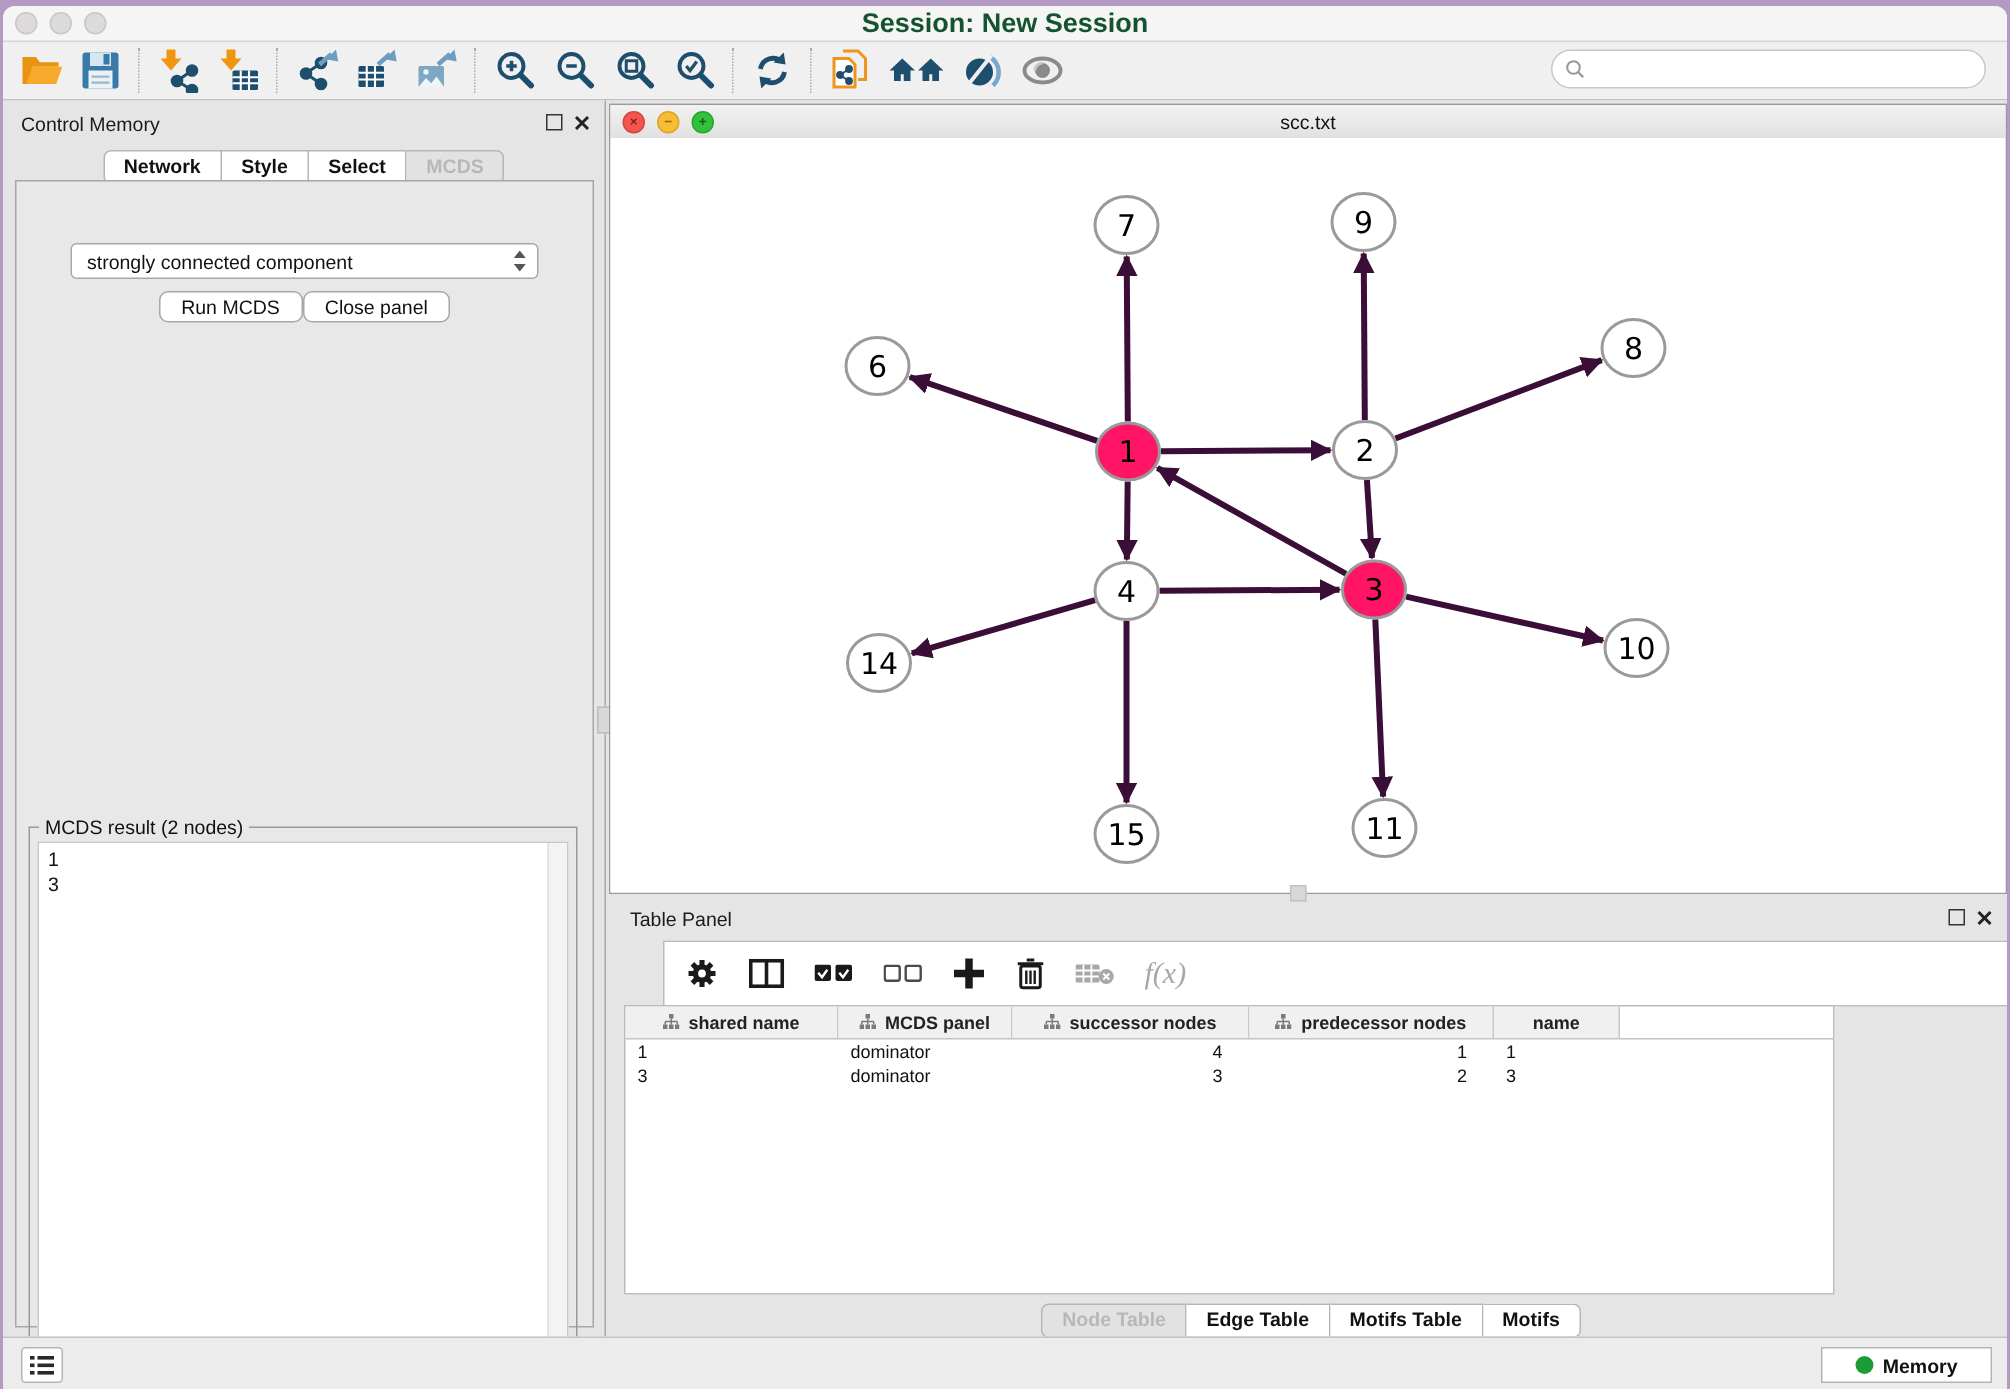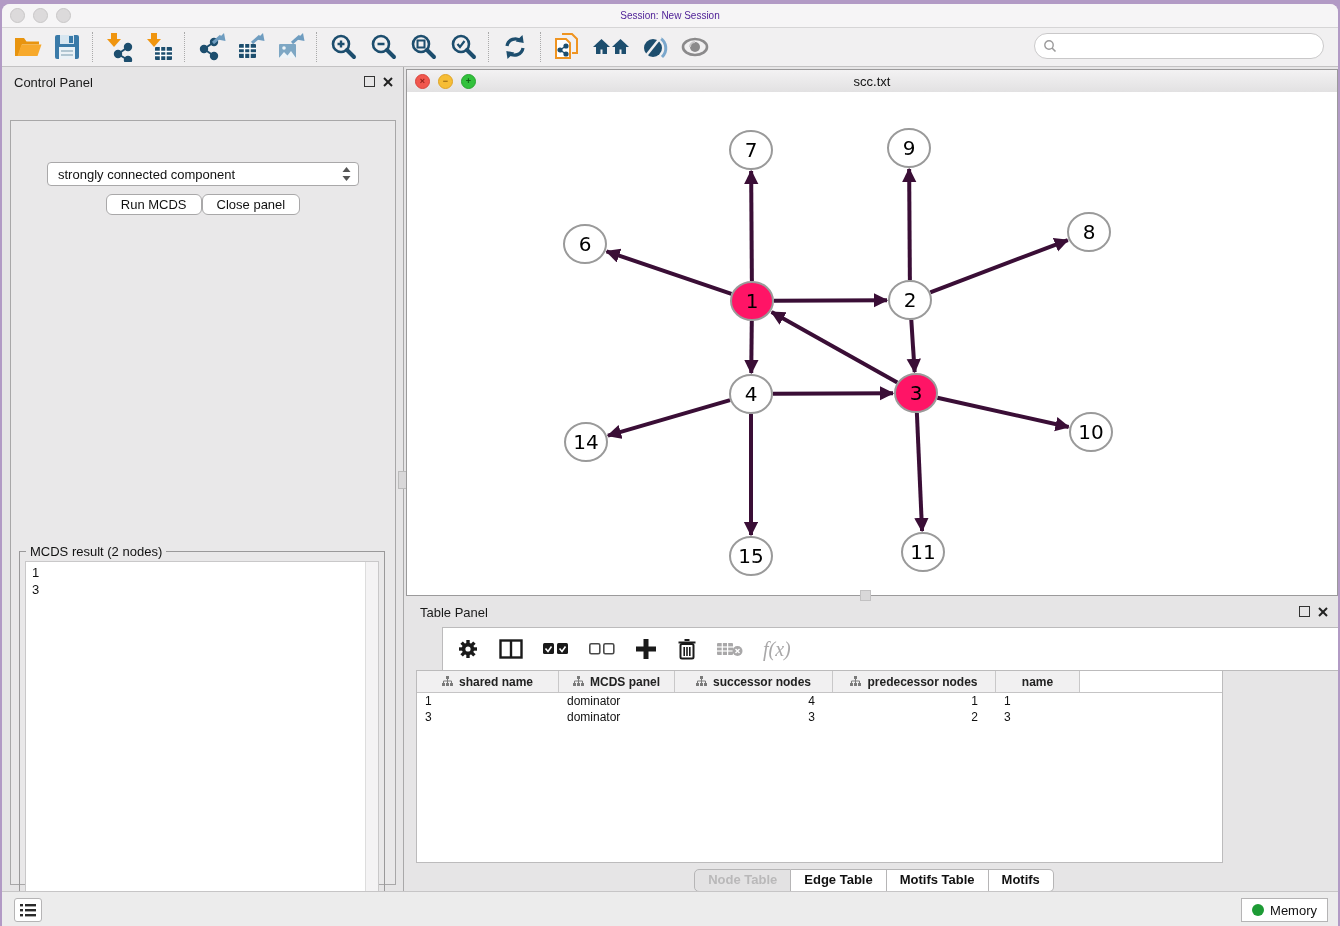--- a/index.html
+++ b/index.html
@@ -15,21 +15,21 @@
   }
   
   .titlebar{
     position:absolute;left:0;top:0;right:0;height:23px;
     background:#f6f5f6;border-bottom:1px solid #d6d5d6;
     display:flex;align-items:center;
   }
   .tl{width:13px;height:13px;border-radius:50%;background:#dcdadb;border:1px solid #c8c6c7;margin-left:8px;}
   .titlebar .wtitle{
     position:absolute;left:0;right:0;text-align:center;
-    color:#4c1d95;font-size:10px;font-weight:normal;pointer-events:none;
+    color:#14532d;font-size:18px;font-weight:bold;pointer-events:none;
   }
   
   .main-toolbar{
     position:absolute;left:0;top:24px;right:0;height:38px;
     background:#f1f0f1;border-bottom:1px solid #c3c2c3;
     display:flex;align-items:center;
   }
   .tbico{width:30px;height:30px;flex:0 0 auto;}
   .tsep{width:1px;height:30px;border-left:1px dotted #aaa;margin:0 10px;flex:0 0 auto;}
   .gap{width:10px;flex:0 0 auto;}
@@ -141,22 +141,22 @@
     background:#ececec;border-top:1px solid #c6c5c6;
   }
   .listbtn{
     position:absolute;left:12px;top:6px;width:26px;height:22px;
     background:#fff;border:1px solid #b5b4b5;border-radius:3px;
     display:flex;align-items:center;justify-content:center;
   }
   .membtn{
     position:absolute;right:10px;top:6px;height:22px;
     background:#fff;border:1px solid #b5b4b5;border-radius:0;
-    display:flex;align-items:center;gap:6px;padding:0 10px;
-    font-size:13px;color:#111;
+    display:flex;align-items:center;gap:6px;padding:0 22px;
+    font-size:13px;color:#111;font-weight:bold;
   }
   .memdot{width:12px;height:12px;border-radius:50%;background:#1d9b35;}
 </style>
 </head>
 <body>
 
 <div class="window">
 
   <div class="titlebar">
     <div class="tl"></div>
@@ -307,30 +307,38 @@
         <circle cx="6" cy="6" r="4.2" fill="none" stroke="#9b9a9b" stroke-width="1.4"></circle>
         <line x1="9" y1="9" x2="12.5" y2="12.5" stroke="#9b9a9b" stroke-width="1.6"></line>
       </svg>
       <input type="text" style="">
     </div>
   </div>
 
   <div class="workspace">
 
     <div class="cpanel-header">
-      <div class="cpanel-title">Control Panel</div>
+      <div class="cpanel-title">Control Memory</div>
       <div class="panel-btns">
         <div class="float-ic"></div>
         <svg width="10" height="10" viewBox="0 0 10 10">
           <line x1="1" y1="1" x2="9" y2="9" stroke="#222" stroke-width="2"></line>
           <line x1="9" y1="1" x2="1" y2="9" stroke="#222" stroke-width="2"></line>
         </svg>
       </div>
     </div>
 
+    <div class="tabsrow">
+      <div class="tabgroup" id="cp-tabs">
+          <div class="tab">Network</div>
+          <div class="tab">Style</div>
+          <div class="tab">Select</div>
+          <div class="tab active">MCDS</div>
+        </div>
+    </div>
 
     <div class="cpanel-body">
 
       <div class="select">
         <span class="sel-text">strongly connected component</span>
         <svg class="spin" width="9" height="14" viewBox="0 0 9 14">
           <path d="M4.5 0 L8.5 5 H0.5 Z" fill="#555"></path>
           <path d="M4.5 14 L8.5 9 H0.5 Z" fill="#555"></path>
         </svg>
       </div>

